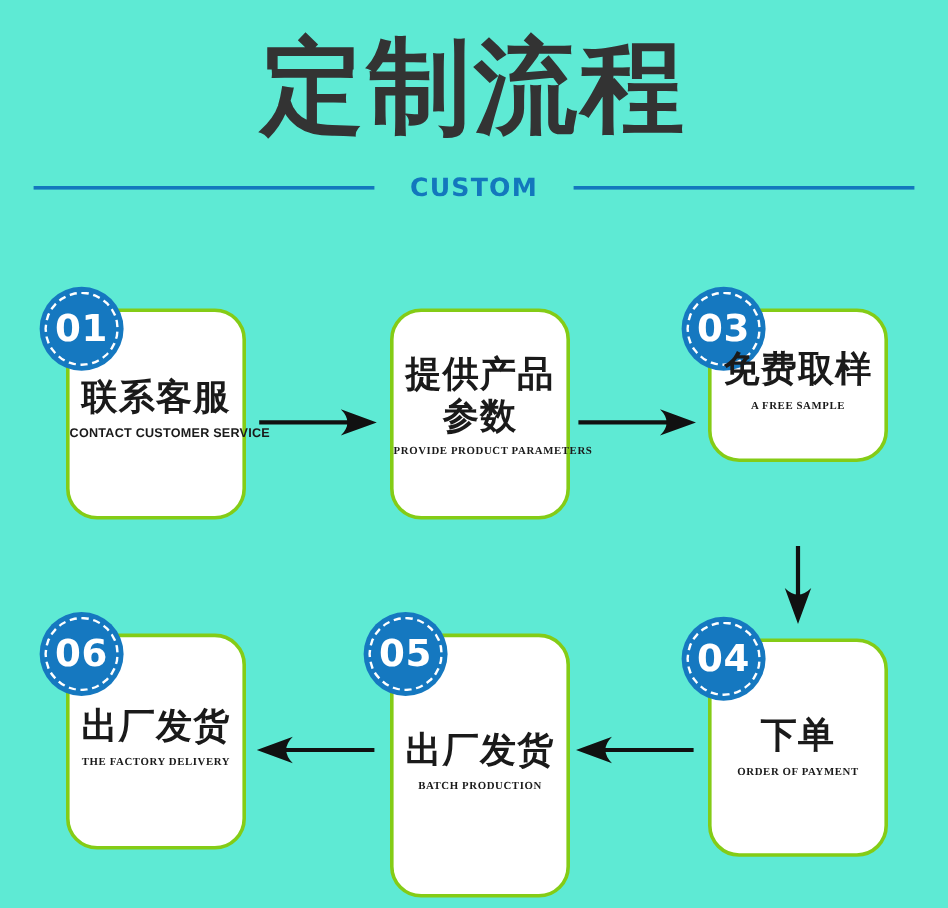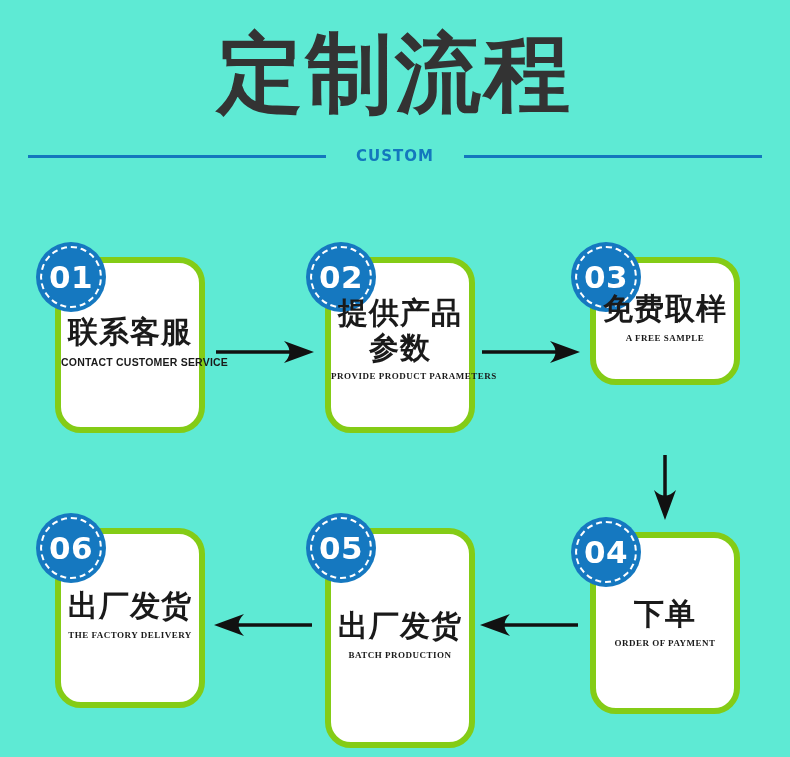--- a/index.html
+++ b/index.html
@@ -39,31 +39,31 @@
     align-items: center;
   }
   .divider .line {
     flex: 1;
     height: 3px;
     background: #1377bd;
   }
   .divider .subtitle {
     flex: 0 0 auto;
     padding: 0 30px;
-    font-size: 15px;
+    font-size: 21px;
     font-weight: 700;
     color: #1377bd;
     letter-spacing: 1px;
   }
 
   
   .step {
     position: absolute;
     width: 150px;
-    border: 6px solid #84cc16;
+    border: 3px solid #84cc16;
     border-radius: 26px;
     background: #ffffff;
     box-sizing: border-box;
   }
   .step .content {
     position: absolute;
     left: 0;
     right: 0;
     top: 50%;
     transform: translateY(-58%);
@@ -158,24 +158,20 @@
       <div class="ring"></div>
       <div class="num">01</div>
     </div>
     <div class="content">
       <div class="zh">联系客服</div>
       <div class="en caption-sans">CONTACT CUSTOMER SERVICE</div>
     </div>
   </div>
 
   <div class="step" id="step2">
-    <div class="badge">
-      <div class="ring"></div>
-      <div class="num">02</div>
-    </div>
     <div class="content">
       <div class="zh">提供产品
 参数</div>
       <div class="en caption-mono">PROVIDE PRODUCT PARAMETERS</div>
     </div>
   </div>
 
   <div class="step" id="step3">
     <div class="badge">
       <div class="ring"></div>

